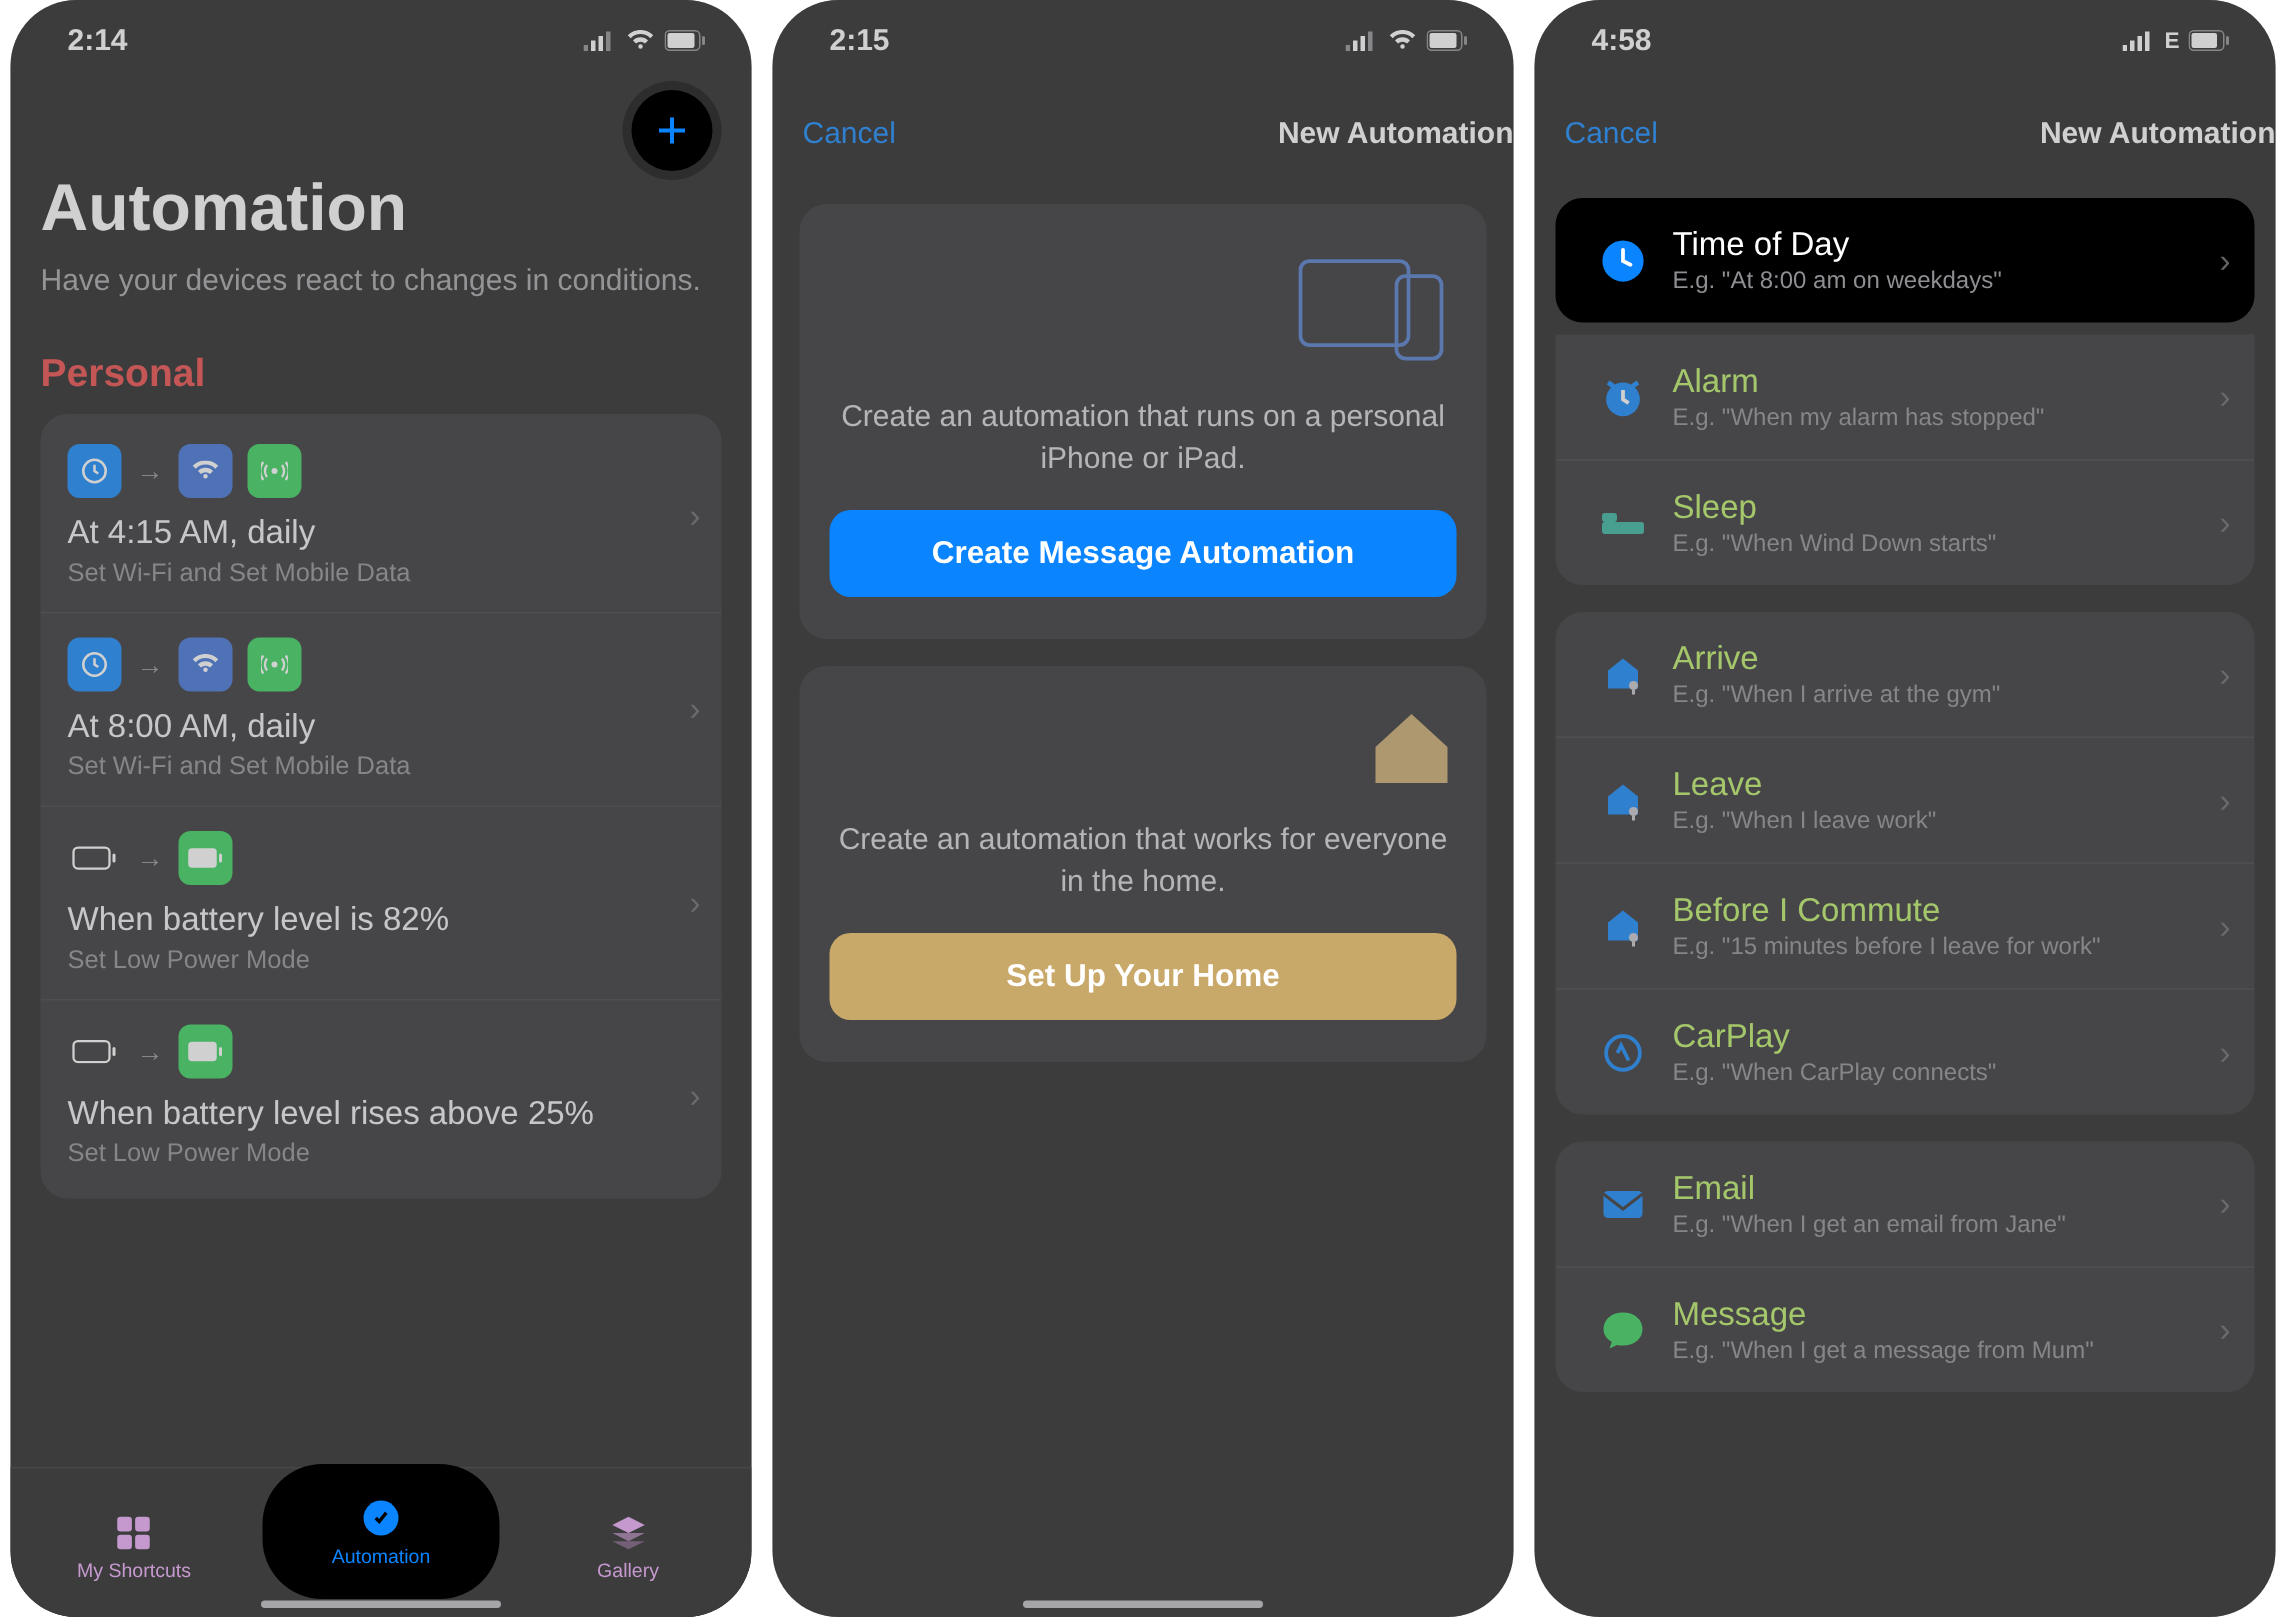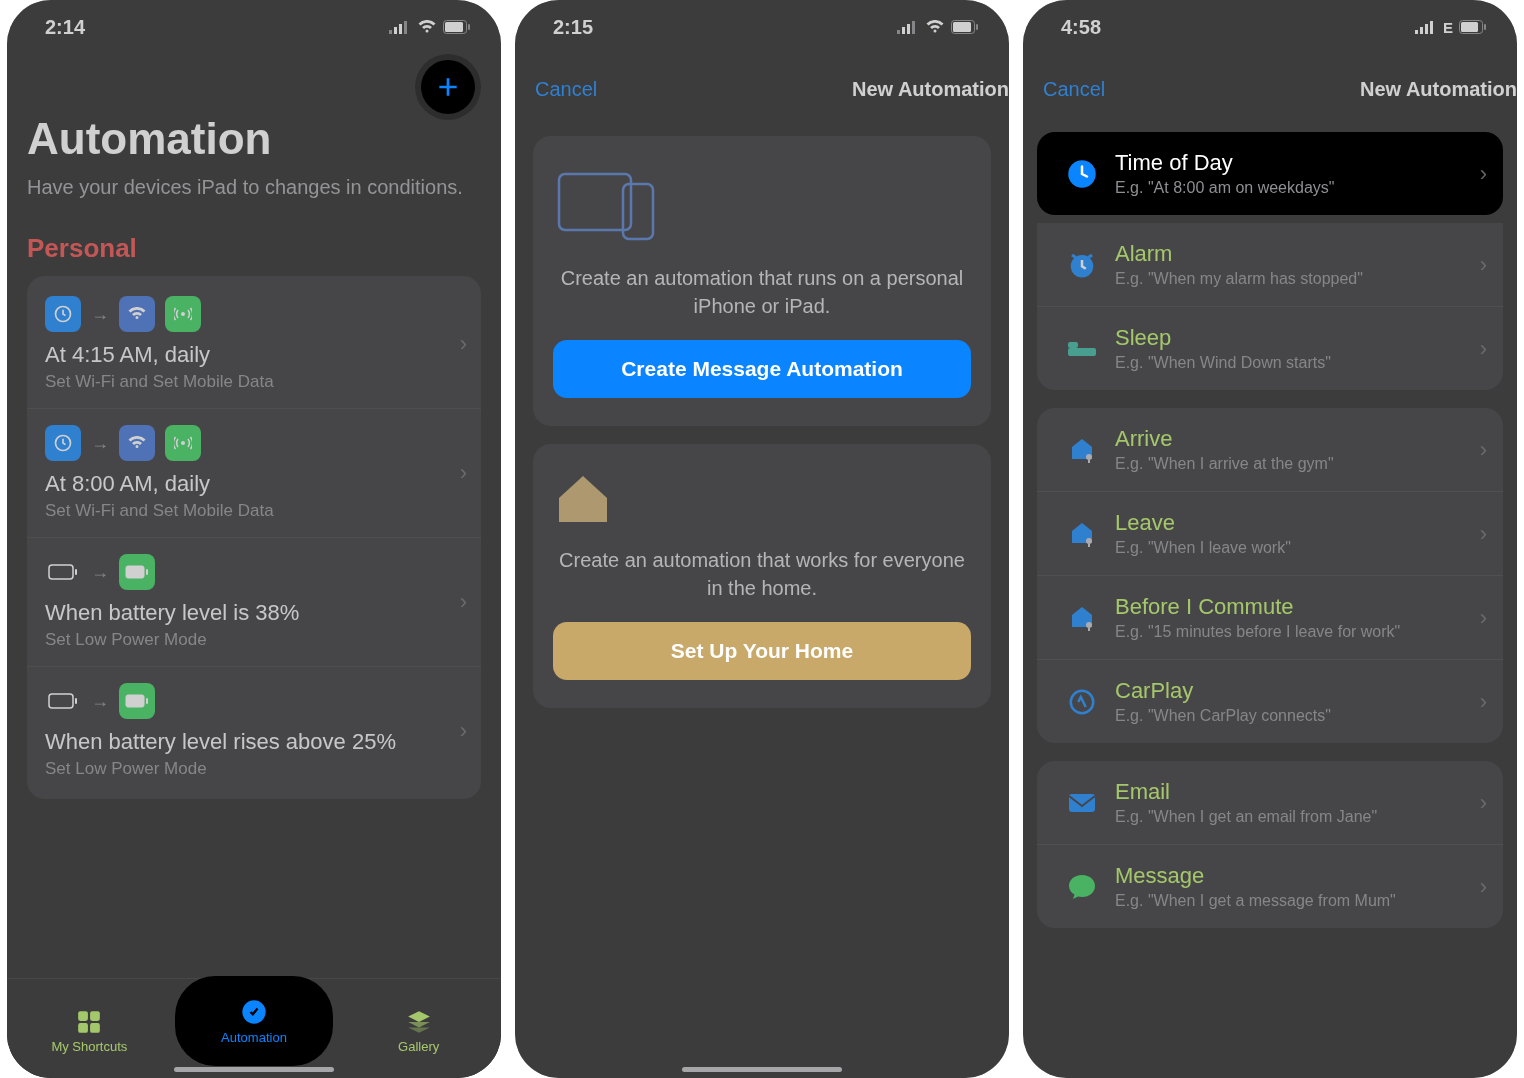--- a/index.html
+++ b/index.html
@@ -60,37 +60,37 @@
   .tile.nofill{background:transparent;}
   .arrow{color:#8e8e93;font-size:18px;}
   .row-title{font-size:22px;color:#f2f2f7;font-weight:500;}
   .row-sub{font-size:17px;color:#8e8e93;margin-top:4px;}
   .chev{position:absolute;right:14px;top:50%;transform:translateY(-50%);color:#636366;font-size:22px;}
   
   .tabbar{
     position:absolute;bottom:0;left:0;right:0;height:100px;
     background:#1c1c1e;display:flex;border-top:1px solid rgba(255,255,255,0.08);
   }
-  .tab{flex:1;display:flex;flex-direction:column;align-items:center;justify-content:center;gap:4px;color:#bef264;font-size:13px;padding-top:6px;}
+  .tab{flex:1;display:flex;flex-direction:column;align-items:center;justify-content:center;gap:4px;color:#f0abfc;font-size:13px;padding-top:6px;}
   .tabbar-pill{
     position:absolute;left:50%;transform:translateX(-50%);bottom:12px;
     width:158px;height:90px;background:#000;border-radius:40px;
     z-index:60;display:flex;flex-direction:column;align-items:center;justify-content:center;gap:4px;
     color:#0a84ff;font-size:13px;
   }
   .home-ind{position:absolute;bottom:6px;left:50%;transform:translateX(-50%);width:160px;height:5px;border-radius:3px;background:#bfbfc4;}
 
   
   .navbar{
     height:58px;display:flex;align-items:center;justify-content:flex-end;position:relative;
     color:#fff;font-size:20px;font-weight:600;margin-top:6px;
   }
   .nav-cancel{position:absolute;left:20px;color:#0a84ff;font-weight:400;font-size:20px;}
   .s2-body{padding:18px;display:flex;flex-direction:column;gap:18px;}
-  .bigcard{background:#2c2c2e;border-radius:18px;padding:28px 20px;display:flex;flex-direction:column;align-items:flex-start;gap:20px;}
+  .bigcard{background:#2c2c2e;border-radius:18px;padding:28px 20px;display:flex;flex-direction:column;align-items:flex-end;gap:20px;}
   .bigcard-text{text-align:center;color:#d6d6db;font-size:20px;line-height:1.4;}
   .btn-blue,.btn-tan{
     width:100%;height:58px;border-radius:14px;display:flex;align-items:center;justify-content:center;
     font-size:21px;font-weight:600;z-index:100;position:relative;
   }
   .btn-blue{background:#0a84ff;color:#fff;}
   .btn-tan{background:#c9a96a;color:#fff;}
   .devices-graphic{width:110px;height:80px;}
 
   
@@ -133,21 +133,21 @@
 
   <div class="s1-add">
     <svg width="26" height="26" viewBox="0 0 24 24" fill="none" stroke="currentColor" stroke-width="2.5">
         <line x1="12" y1="4" x2="12" y2="20"></line>
         <line x1="4" y1="12" x2="20" y2="12"></line>
       </svg>
   </div>
 
   <div class="s1-content">
     <div class="s1-title">Automation</div>
-    <div class="s1-sub">Have your devices iPad to changes in conditions.</div>
+    <div class="s1-sub">Have your devices react to changes in conditions.</div>
     <div class="s1-section">Personal</div>
 
     <div class="card">
 
       <div class="auto-row">
         <div class="flow">
           <span class="tile blue">
               <svg width="20" height="20" viewBox="0 0 24 24" fill="#fff">
                 <circle cx="12" cy="12" r="9" fill="none" stroke="#fff" stroke-width="2"></circle>
                 <path d="M12 7v5l3 2" stroke="#fff" stroke-width="2" fill="none"></path>
@@ -206,21 +206,21 @@
               </svg>
             </span>
           <span class="arrow">→</span>
           <span class="tile green">
               <svg width="24" height="14" viewBox="0 0 24 14" fill="#fff">
                 <rect x="1" y="1" width="18" height="12" rx="2" stroke="#fff" fill="#fff"></rect>
                 <rect x="21" y="4" width="2" height="6" rx="1" fill="#fff"></rect>
               </svg>
             </span>
         </div>
-        <div class="row-title">When battery level is 38%</div>
+        <div class="row-title">When battery level is 82%</div>
         <div class="row-sub">Set Low Power Mode</div>
         <span class="chev">›</span>
       </div>
 
       <div class="auto-row">
         <div class="flow">
           <span class="tile nofill">
               <svg width="30" height="16" viewBox="0 0 30 16">
                 <rect x="1" y="1" width="24" height="14" rx="3" stroke="#fff" fill="none" stroke-width="1.5"></rect>
                 <rect x="27" y="5" width="2" height="6" rx="1" fill="#fff"></rect>

